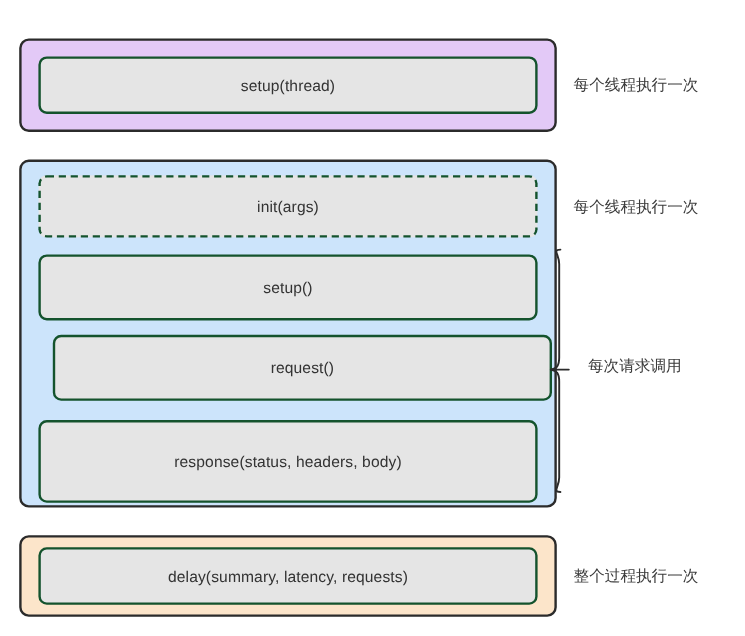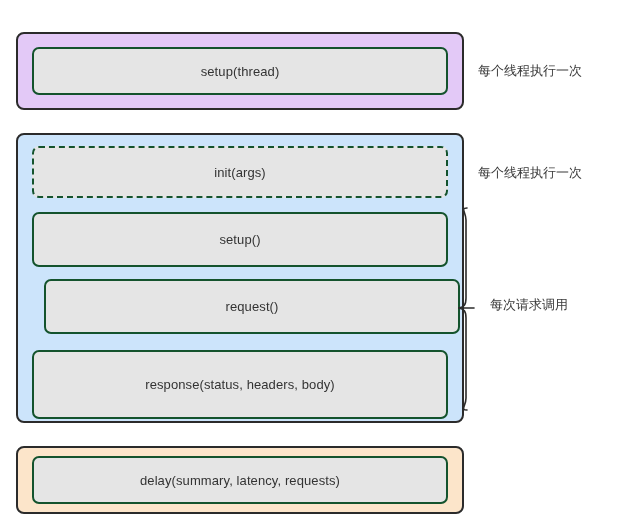--- a/index.html
+++ b/index.html
@@ -142,14 +142,15 @@
              C 8 200, 2 204, 9 204"></path>
     <path d="M 1 102 L 16 102"></path>
   </svg>
 
   <div class="annotation ann-loop">每次请求调用</div>
 
   <div class="group group-done"></div>
 
   <div class="step step-done">delay(summary, latency, requests)</div>
 
+  <div class="annotation ann-done">整个过程执行一次</div>
 
 </div>
 
 </body></html>

